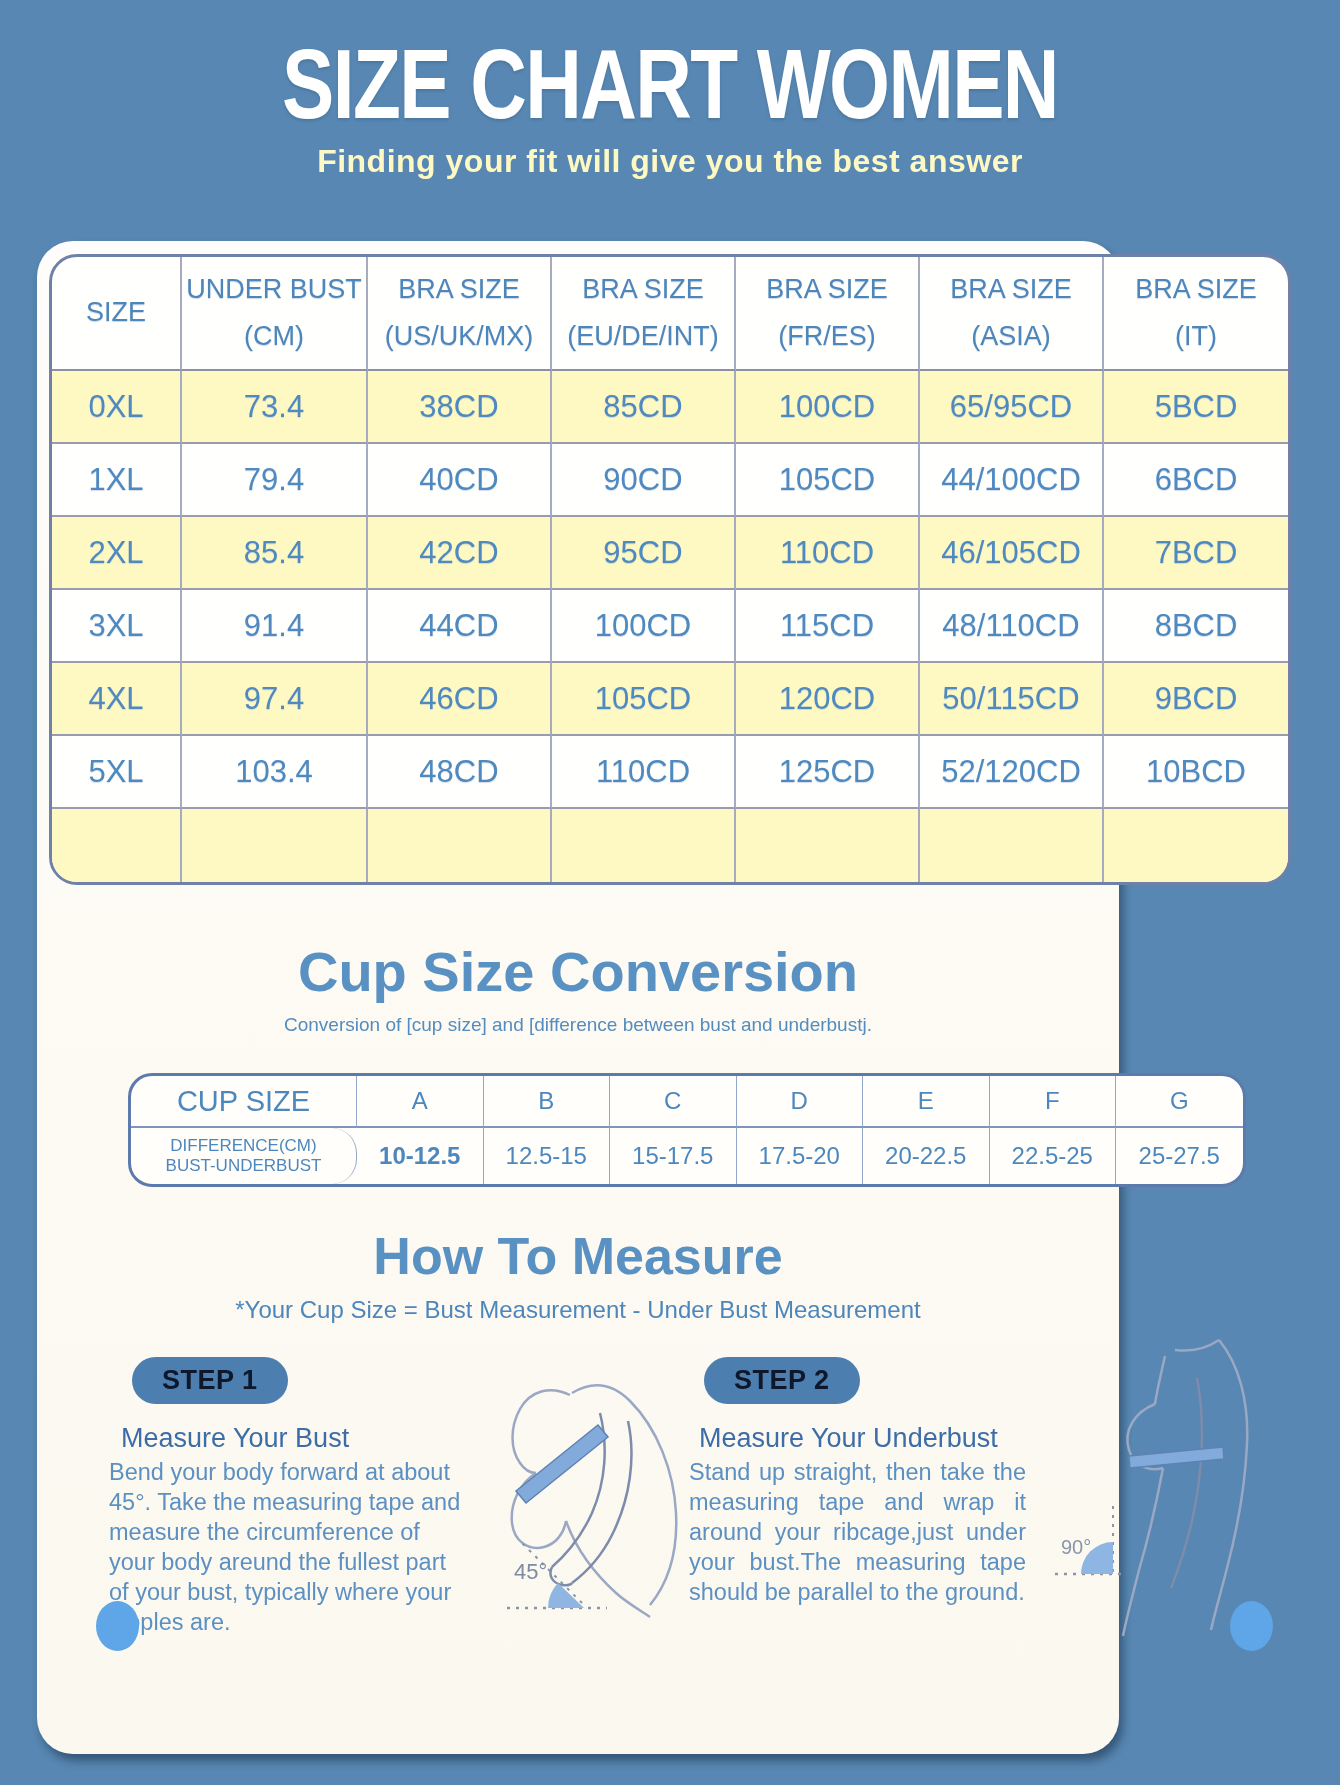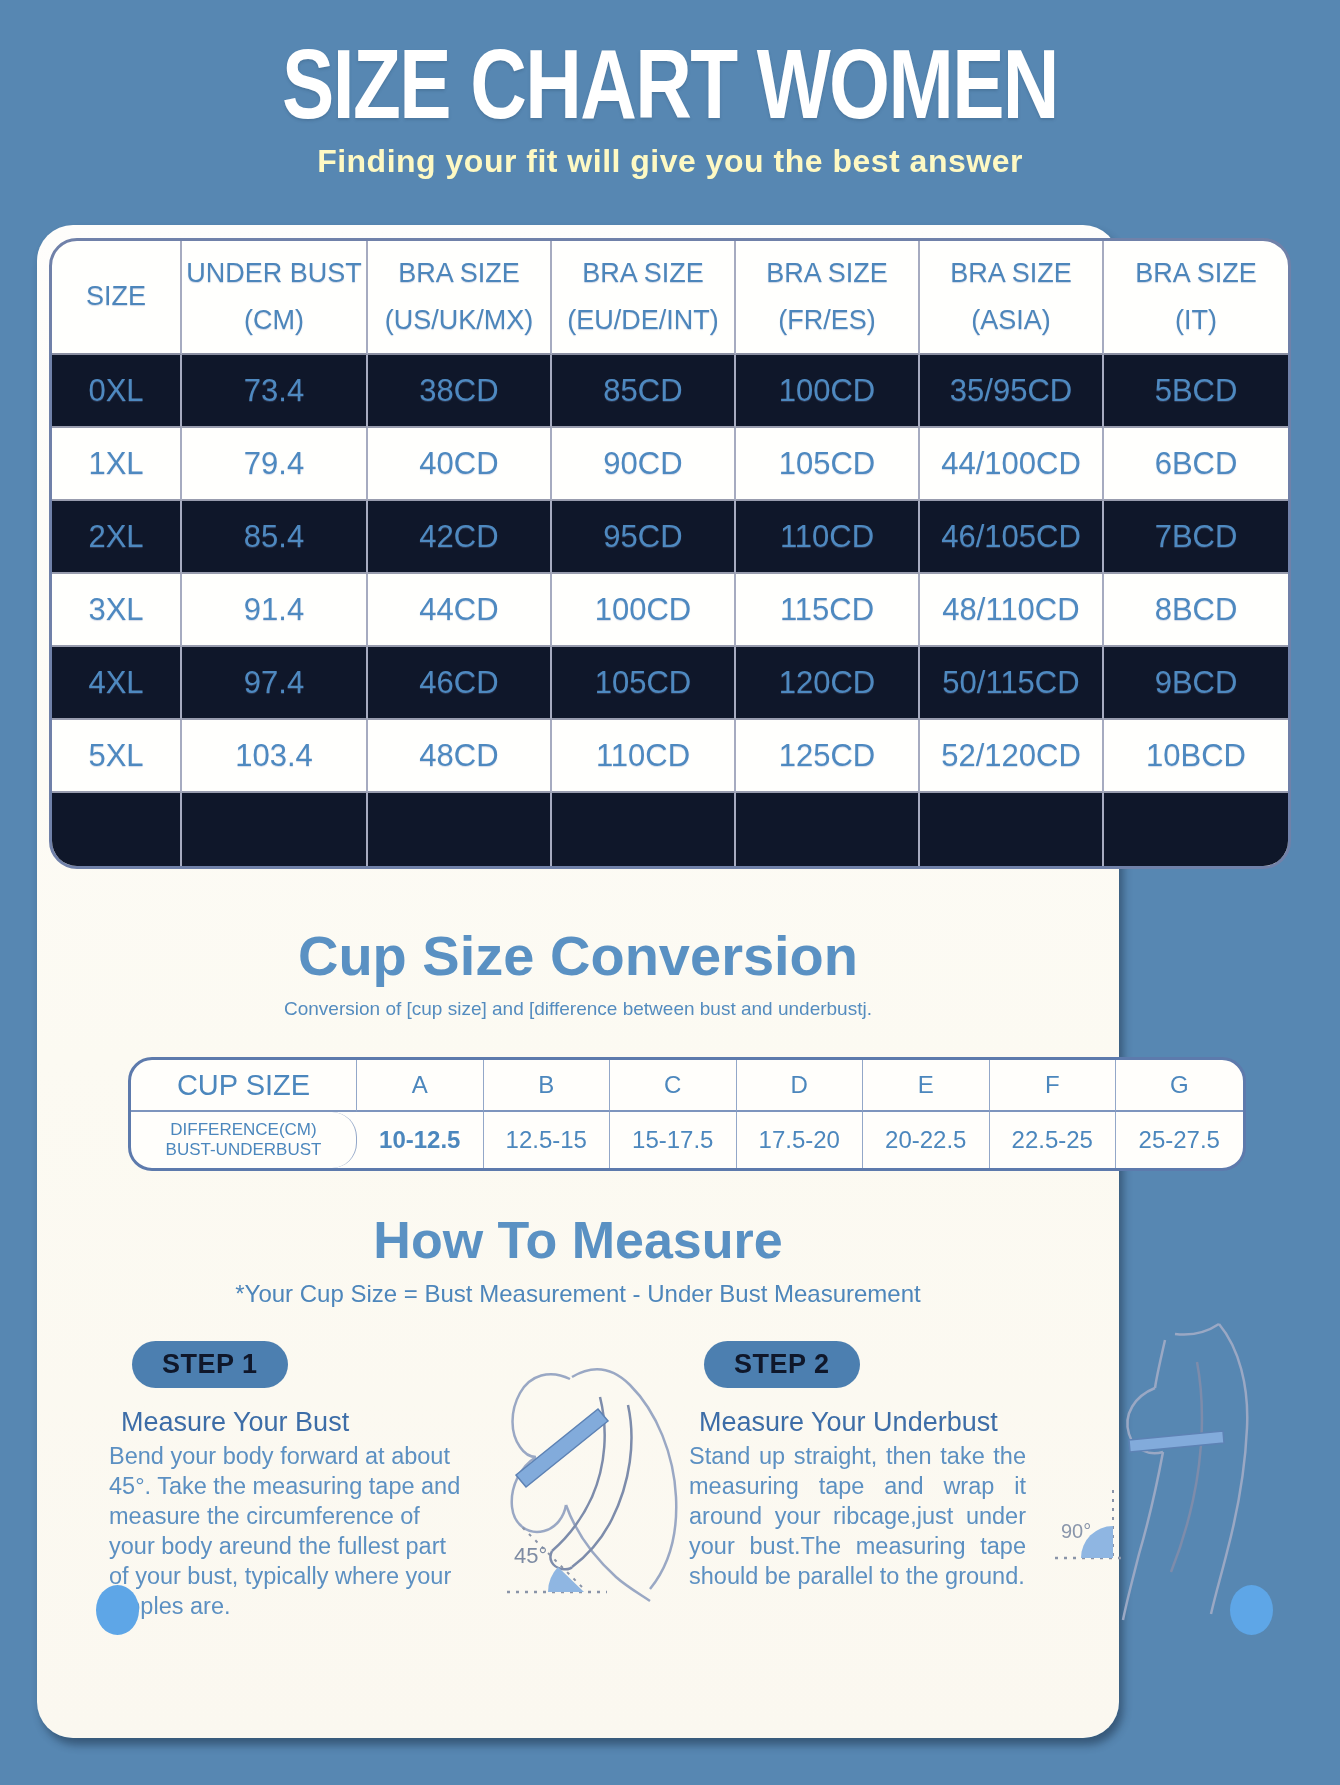--- a/index.html
+++ b/index.html
@@ -15,21 +15,21 @@
     transform:scaleX(0.80);transform-origin:center;
     text-shadow:0 2px 3px rgba(40,70,100,.25);
     letter-spacing:-2px;
   }
   .page-subtitle{
     position:absolute;top:143px;left:0;width:100%;text-align:center;
     color:#fef9c3;font-size:32px;font-weight:600;letter-spacing:.5px;
   }
   
   .card{
-    position:absolute;left:37px;top:225px;width:1082px;height:1513px;
+    position:absolute;left:37px;top:241px;width:1082px;height:1513px;
     background:linear-gradient(180deg,#fefdfb 0%,#fcfaf2 55%,#fbf8f0 100%);
     border-radius:36px;
     box-shadow:4px 7px 9px rgba(15,30,50,.45);
   }
   
   #size-table{
     position:absolute;left:12px;top:13px;
     display:grid;
     grid-template-columns:130px 186px 184px 184px 184px 184px 184px;
     grid-template-rows:114px repeat(7,73px);
@@ -40,21 +40,21 @@
     display:flex;flex-direction:column;align-items:center;justify-content:center;
     border-right:2px solid #a6abc0;border-bottom:2px solid #989cae;
     color:#4e89c0;font-size:31px;
   }
   .st-cell:nth-child(7n){border-right:none;}
   .st-cell:nth-child(n+50){border-bottom:none;}
   .st-head{color:#4d86bb;font-size:27px;border-bottom:2.5px solid #8b8fa2;text-shadow:0 1px 1px rgba(120,140,190,.35);}
   .st-head div{line-height:1.15;}
   .st-head div + div{margin-top:15px;}
   .st-data{text-shadow:0 1px 1px rgba(120,140,190,.3);}
-  .shaded{background:#0f172a;}
+  .shaded{background:#fef9c3;}
   
   .cup-title{
     position:absolute;top:698px;left:0;width:100%;text-align:center;
     color:#5a91c3;font-size:56px;font-weight:bold;
   }
   .cup-sub{
     position:absolute;top:773px;left:0;width:100%;text-align:center;
     color:#548cbf;font-size:19px;
   }
   #cup-table{
@@ -128,21 +128,21 @@
       </div>
       <div class="st-cell st-head">
         <div>BRA SIZE</div>
         <div>(IT)</div>
       </div>
       <div class="st-cell st-data shaded">0XL</div>
       <div class="st-cell st-data shaded">73.4</div>
       <div class="st-cell st-data shaded">38CD</div>
       <div class="st-cell st-data shaded">85CD</div>
       <div class="st-cell st-data shaded">100CD</div>
-      <div class="st-cell st-data shaded">35/95CD</div>
+      <div class="st-cell st-data shaded">65/95CD</div>
       <div class="st-cell st-data shaded">5BCD</div>
       <div class="st-cell st-data">1XL</div>
       <div class="st-cell st-data">79.4</div>
       <div class="st-cell st-data">40CD</div>
       <div class="st-cell st-data">90CD</div>
       <div class="st-cell st-data">105CD</div>
       <div class="st-cell st-data">44/100CD</div>
       <div class="st-cell st-data">6BCD</div>
       <div class="st-cell st-data shaded">2XL</div>
       <div class="st-cell st-data shaded">85.4</div>

